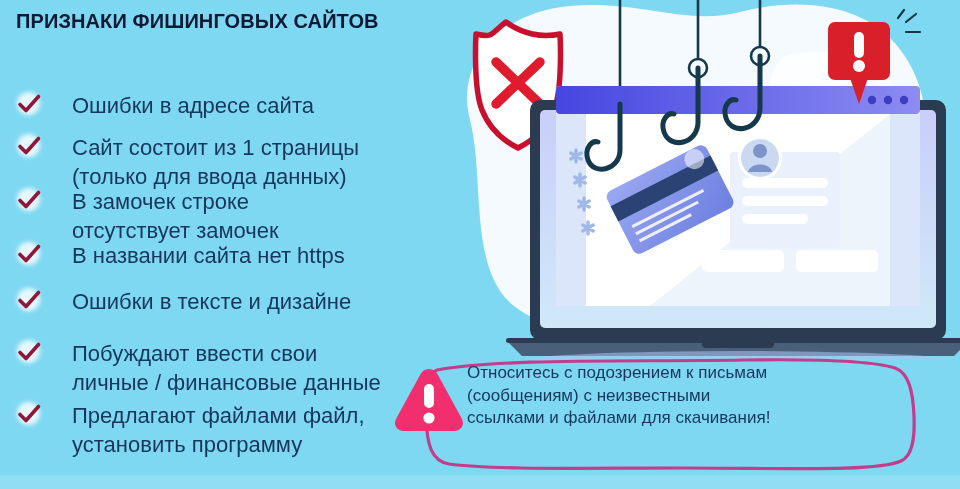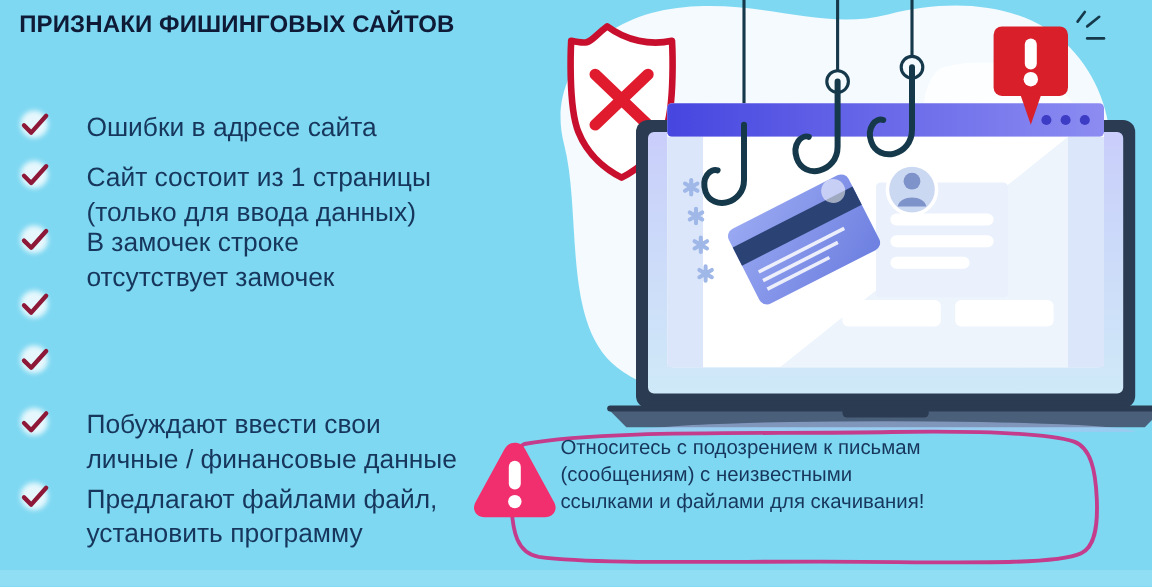--- a/index.html
+++ b/index.html
@@ -192,29 +192,31 @@
 отсутствует замочек</span>
       </div>
 
       <div class="check-item" style="top:150px;">
         <span class="check-icon">
           <span class="halo"></span>
           <svg viewBox="0 0 30 30" aria-hidden="true">
             <path d="M6 15.5 L12 21.5 L24.5 7.5" fill="none" stroke="#8E1838" stroke-width="3.6" stroke-linecap="round" stroke-linejoin="round"></path>
           </svg>
         </span>
+        <span class="check-text">В названии сайта нет https</span>
       </div>
 
       <div class="check-item" style="top:196px;">
         <span class="check-icon">
           <span class="halo"></span>
           <svg viewBox="0 0 30 30" aria-hidden="true">
             <path d="M6 15.5 L12 21.5 L24.5 7.5" fill="none" stroke="#8E1838" stroke-width="3.6" stroke-linecap="round" stroke-linejoin="round"></path>
           </svg>
         </span>
+        <span class="check-text">Ошибки в тексте и дизайне</span>
       </div>
 
       <div class="check-item" style="top:248px;">
         <span class="check-icon">
           <span class="halo"></span>
           <svg viewBox="0 0 30 30" aria-hidden="true">
             <path d="M6 15.5 L12 21.5 L24.5 7.5" fill="none" stroke="#8E1838" stroke-width="3.6" stroke-linecap="round" stroke-linejoin="round"></path>
           </svg>
         </span>
         <span class="check-text">Побуждают ввести свои

